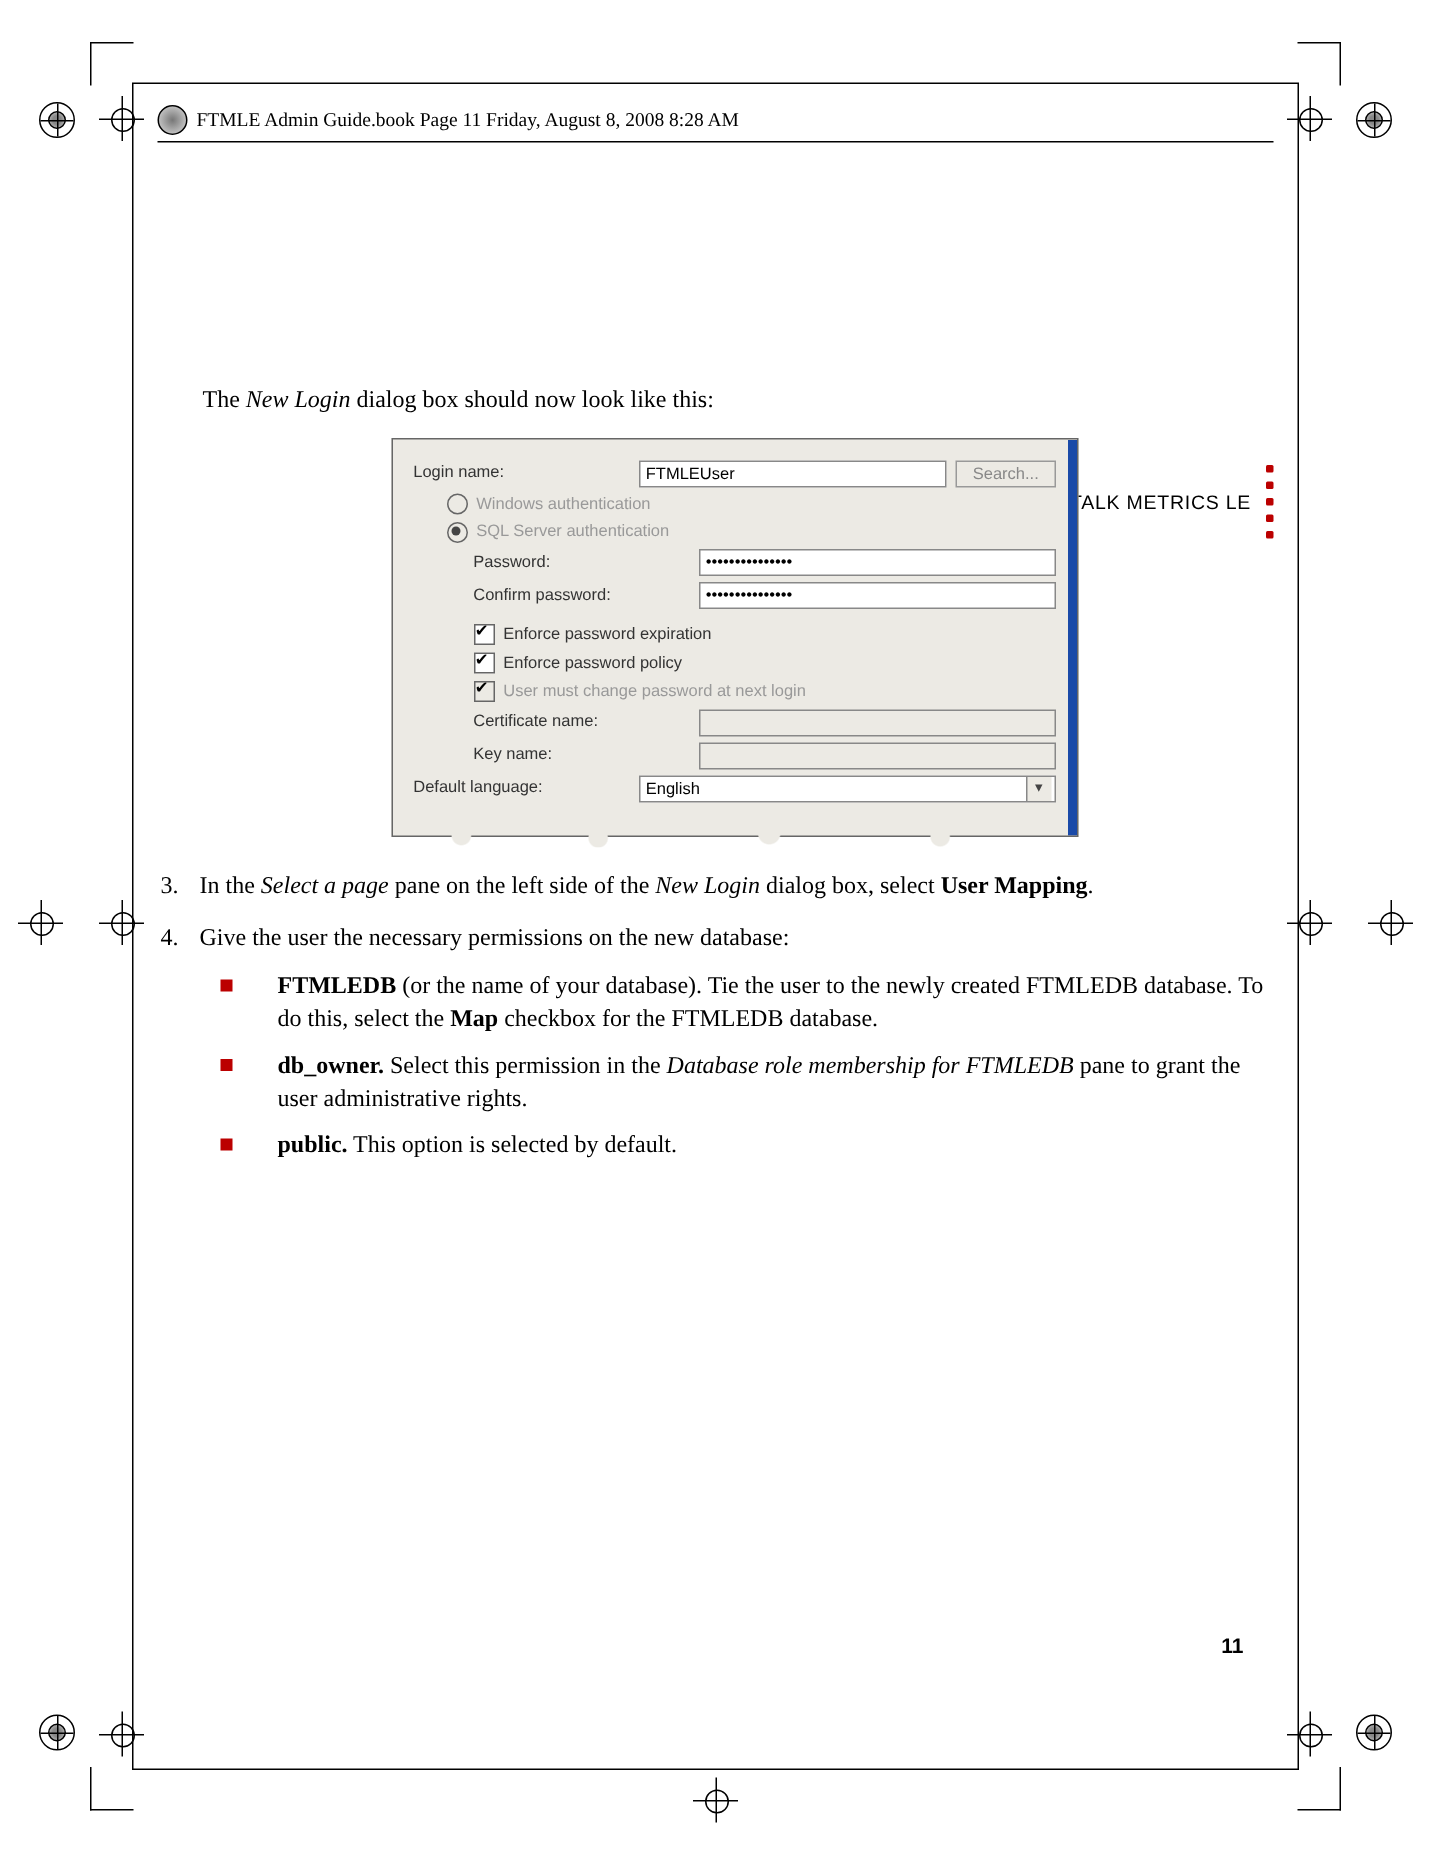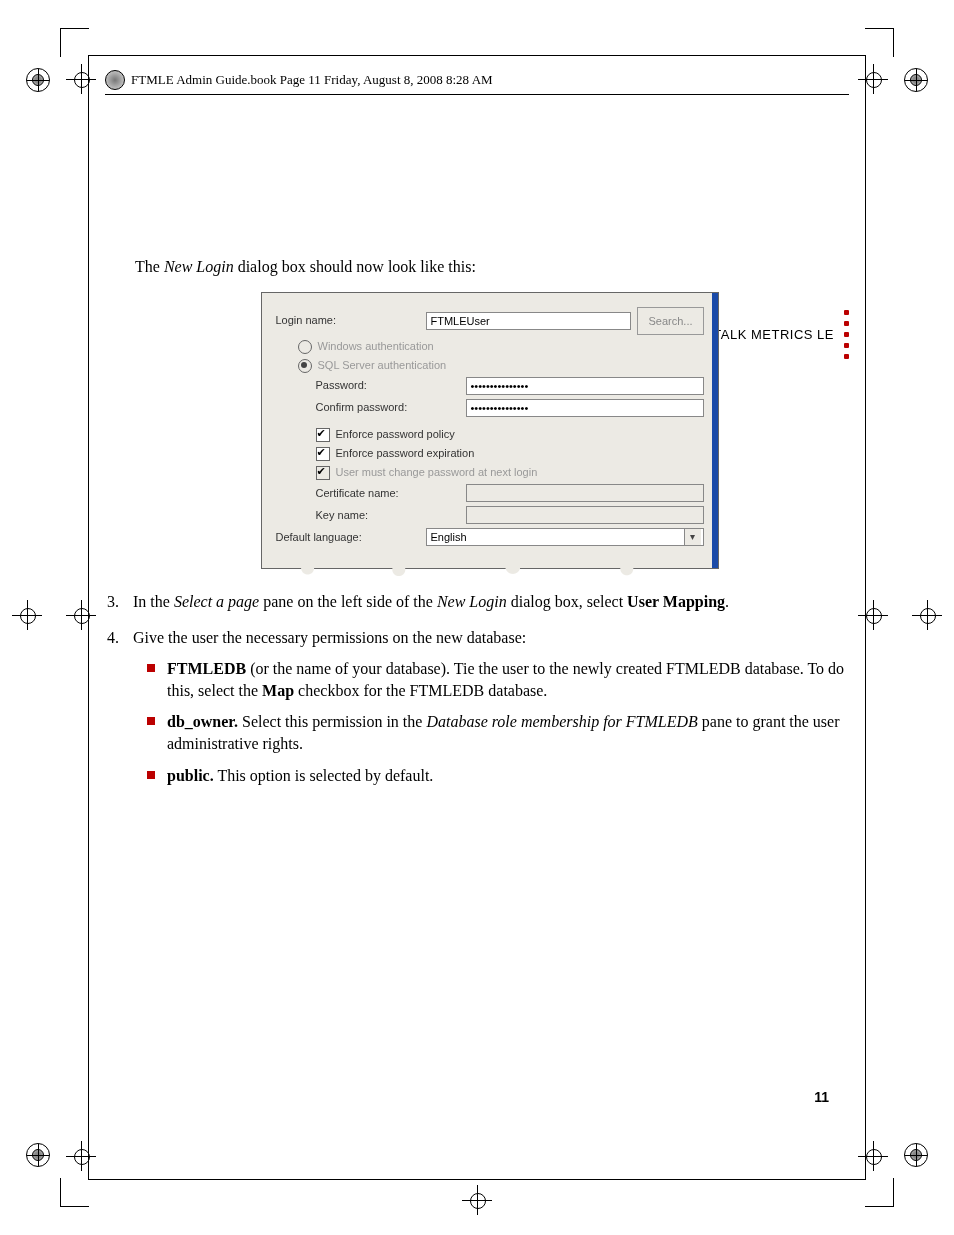--- a/index.html
+++ b/index.html
@@ -135,21 +135,21 @@
     padding:0 4px;
     font-family: Tahoma, Arial, sans-serif;
     font-size:11px;
     line-height:16px;
     color:#000;
   }
   .dlg-input.sel { background:#1a4aa8; color:#fff; }
   .dlg-btn {
     background:#eceae4;
     border:1px solid #999;
-    height:28px;
+    height:18px;
     font-size:11px;
     padding:0 10px;
     color:#888;
     margin-left:6px;
   }
   .dlg-combo { position:relative; }
   .dlg-combo::after {
     content:"▾"; position:absolute; right:2px; top:0; width:16px; height:16px;
     background:#eceae4; border-left:1px solid #888;
     text-align:center; line-height:16px; font-size:10px; color:#444;
@@ -168,21 +168,21 @@
   
   ol.steps { margin: 0 0 0 2px; padding:0; list-style: none; }
   ol.steps > li { display:flex; margin-bottom:14px; }
   ol.steps > li .n { flex:0 0 26px; }
   ol.steps > li .t { flex:1; }
   .b { font-weight: bold; }
   .i { font-style: italic; }
 
   
   ul.red { list-style:none; margin:10px 0 0 0; padding:0;}
-  ul.red li { display:flex; margin:10px 0; }
+  ul.red li { display:flex; margin:10px 0;gap:18px; }
   ul.red li .sq { width:8px;height:8px;background:#b00;flex:0 0 8px;margin:6px 12px 0 14px;}
   ul.red li .bt { flex:1; }
 
   .page-num {
     position:absolute; bottom: 130px; right: 125px;
     font-family: Helvetica, Arial, sans-serif; font-weight:bold; font-size:14px;
   }
 </style>
 </head>
 <body>
@@ -303,24 +303,24 @@
       <span class="dlg-label indent2">Password:</span>
       <span class="dlg-input">•••••••••••••••</span>
     </div>
     <div class="dlg-row">
       <span class="dlg-label indent2">Confirm password:</span>
       <span class="dlg-input">•••••••••••••••</span>
     </div>
 
     <div class="grp">
       <div class="dlg-row">
-            <span class="dlg-label indent2" style="flex-basis:300px"><span class="check sel"></span><span>Enforce password policy</span></span>
+            <span class="dlg-label indent2" style="flex-basis:300px"><span class="check sel"></span><span>Enforce password expiration</span></span>
           </div>
       <div class="dlg-row">
-            <span class="dlg-label indent2" style="flex-basis:300px"><span class="check sel"></span><span>Enforce password expiration</span></span>
+            <span class="dlg-label indent2" style="flex-basis:300px"><span class="check sel"></span><span>Enforce password policy</span></span>
           </div>
       <div class="dlg-row">
             <span class="dlg-label indent2 disabled-text" style="flex-basis:320px"><span class="check sel disabled"></span><span>User must change password at next login</span></span>
           </div>
     </div>
 
     <div class="dlg-row">
       <span class="dlg-label indent2">Certificate name:</span>
       <span class="dlg-input" style="background:#eceae4"></span>
     </div>

